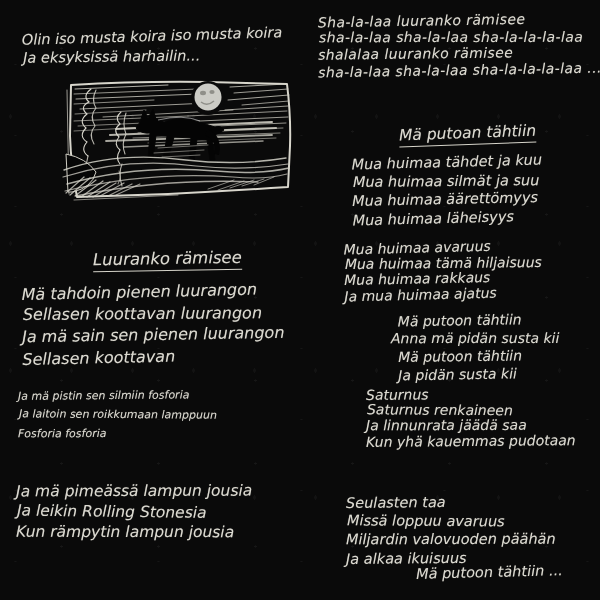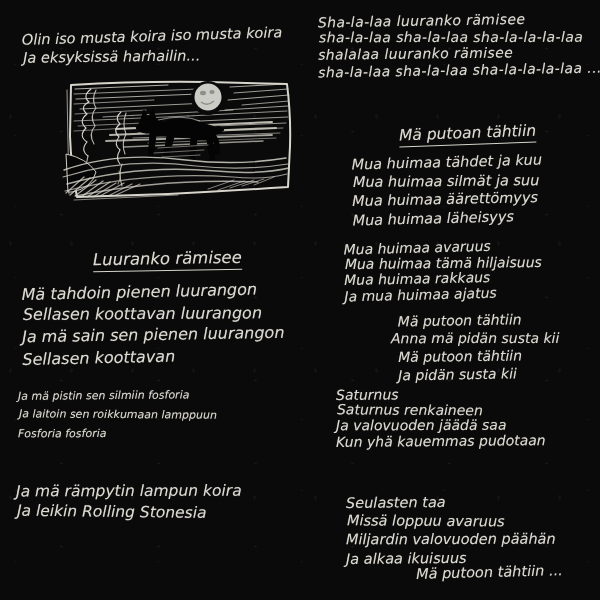--- a/index.html
+++ b/index.html
@@ -28,21 +28,21 @@
   #illustration{position:absolute;left:58px;top:76px;width:236px;height:127px;}
   #left-title{left:93px;top:249px;font-size:16.5px;transform:rotate(-1deg);}
   #left-s1{left:22px;top:281px;font-size:16px;line-height:21.5px;transform:rotate(-.8deg);}
   #left-s2{left:18px;top:386px;font-size:11px;line-height:19px;}
   #left-s3{left:16px;top:481px;font-size:15.5px;line-height:20.5px;transform:rotate(.3deg);}
   #right-title{left:399px;top:124px;font-size:15.5px;transform:rotate(-2deg);}
   #right-s1{left:352px;top:153px;font-size:14.5px;line-height:18.5px;transform:rotate(-1deg);}
   #right-s2{left:344px;top:240px;font-size:14px;line-height:15.5px;transform:rotate(-1deg);}
   #right-refrain{left:398px;top:311px;font-size:14px;line-height:18px;transform:rotate(-.5deg);}
   #right-refrain .ln:nth-child(2){margin-left:-8px;}
-  #right-s3{left:336px;top:387px;font-size:14px;line-height:15.5px;}
+  #right-s3{left:366px;top:387px;font-size:14px;line-height:15.5px;}
   #right-s4{left:346px;top:493px;font-size:14.5px;line-height:18.5px;}
   #right-closing{left:416px;top:564px;font-size:14.5px;transform:rotate(-1deg);}
   svg{display:block;width:100%;height:100%;}
 </style>
 </head>
 <body>
 
 <div class="page">
 
   <div class="block" id="top-left">
@@ -159,22 +159,23 @@
     <div class="ln">Sellasen koottavan</div>
   </div>
 
   <div class="block" id="left-s2">
     <div class="ln">Ja mä pistin sen silmiin fosforia</div>
     <div class="ln">Ja laitoin sen roikkumaan lamppuun</div>
     <div class="ln">Fosforia fosforia</div>
   </div>
 
   <div class="block" id="left-s3">
-    <div class="ln">Ja mä rämpytin lampun koira</div>
+    <div class="ln">Ja mä pimeässä lampun jousia</div>
     <div class="ln">Ja leikin Rolling Stonesia</div>
+    <div class="ln">Kun rämpytin lampun jousia</div>
   </div>
 
   <div class="block" id="right-title">
     <span class="title">Mä putoan tähtiin</span>
   </div>
 
   <div class="block" id="right-s1">
     <div class="ln">Mua huimaa tähdet ja kuu</div>
     <div class="ln">Mua huimaa silmät ja suu</div>
     <div class="ln">Mua huimaa äärettömyys</div>
@@ -191,21 +192,21 @@
   <div class="block" id="right-refrain">
     <div class="ln">Mä putoon tähtiin</div>
     <div class="ln">Anna mä pidän susta kii</div>
     <div class="ln">Mä putoon tähtiin</div>
     <div class="ln">Ja pidän susta kii</div>
   </div>
 
   <div class="block" id="right-s3">
     <div class="ln">Saturnus</div>
     <div class="ln">Saturnus renkaineen</div>
-    <div class="ln">Ja valovuoden jäädä saa</div>
+    <div class="ln">Ja linnunrata jäädä saa</div>
     <div class="ln">Kun yhä kauemmas pudotaan</div>
   </div>
 
   <div class="block" id="right-s4">
     <div class="ln">Seulasten taa</div>
     <div class="ln">Missä loppuu avaruus</div>
     <div class="ln">Miljardin valovuoden päähän</div>
     <div class="ln">Ja alkaa ikuisuus</div>
   </div>
 

